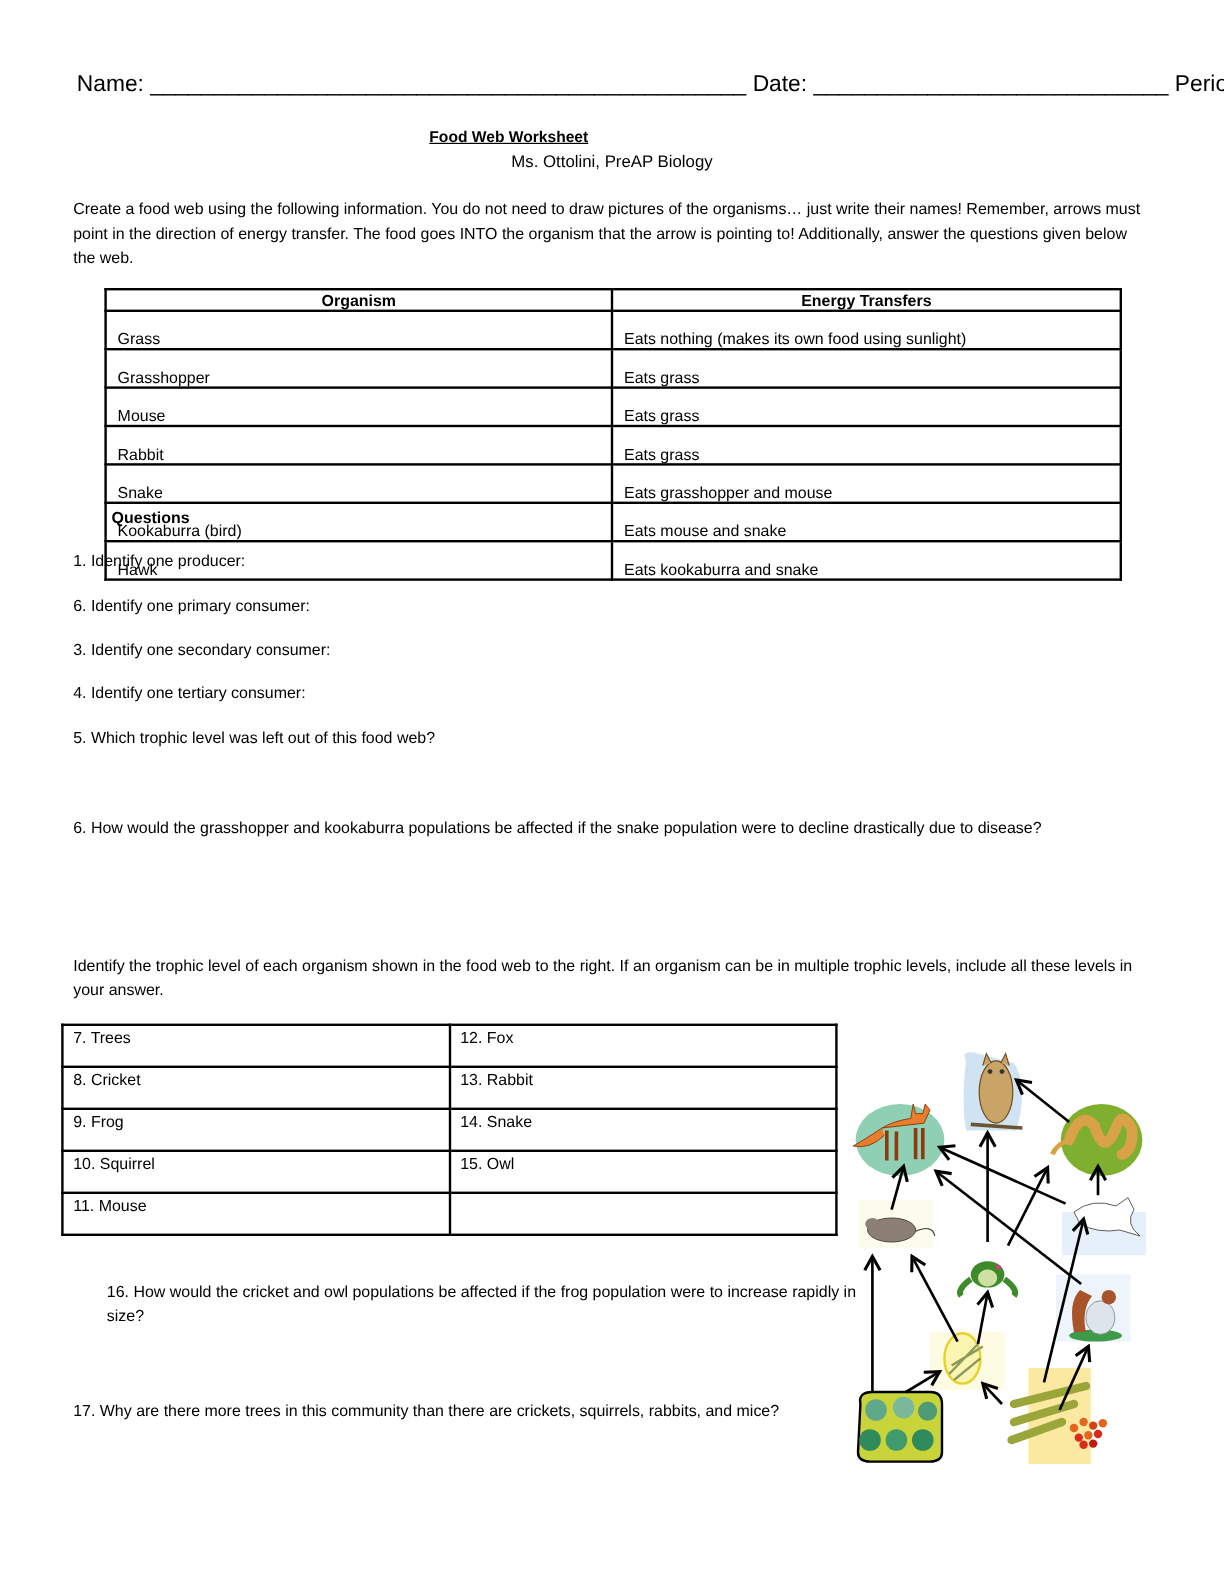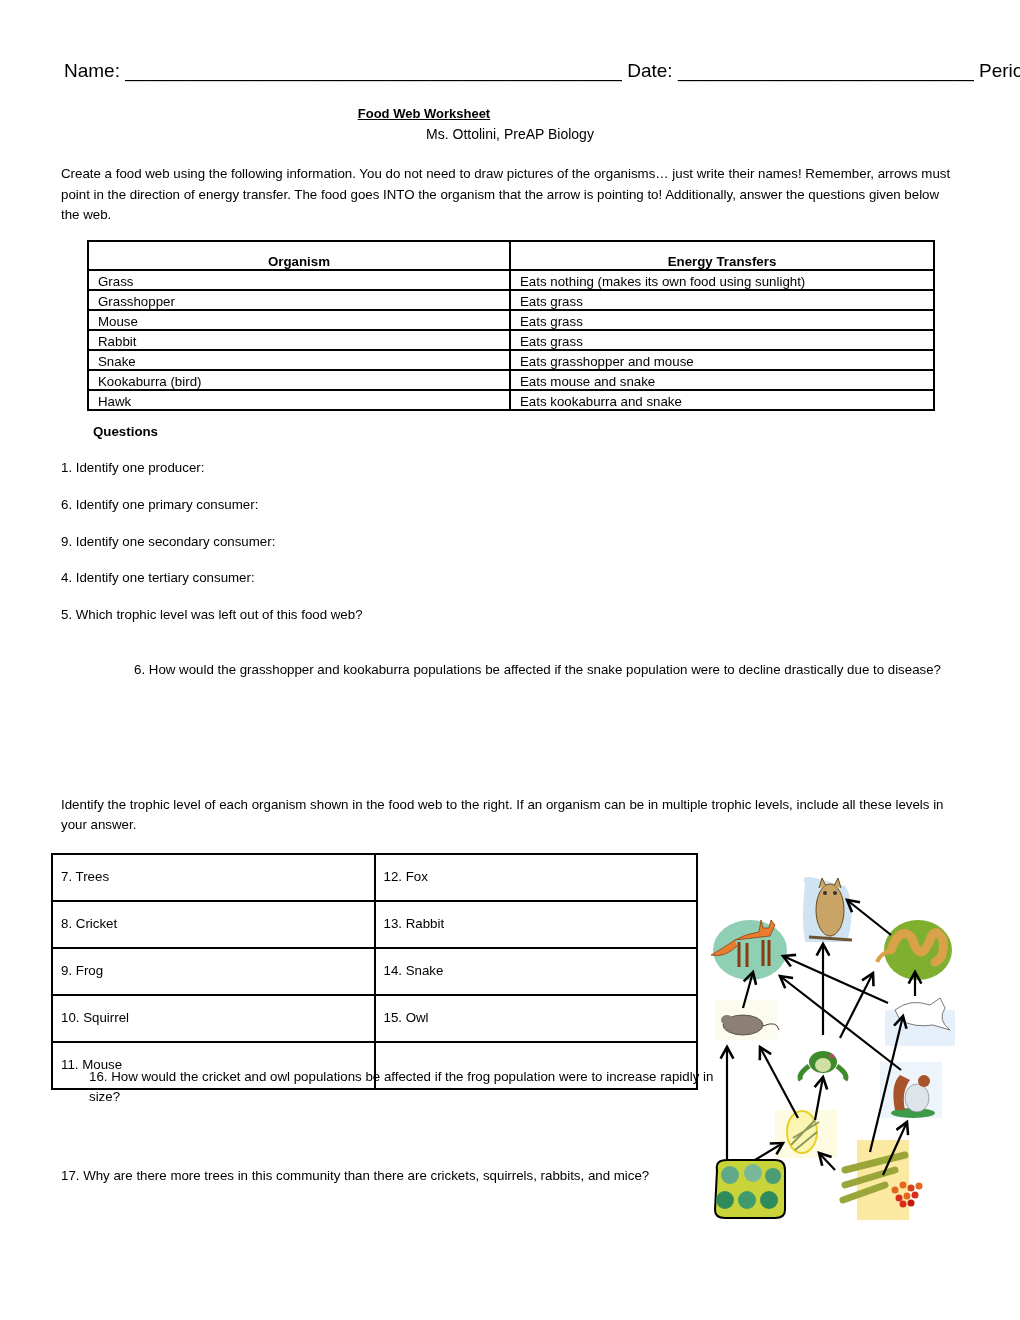--- a/index.html
+++ b/index.html
@@ -12,43 +12,43 @@
   .title { top: 106px; left: 0; width: 848px; text-align: center; font-size: 13px; font-weight: bold; text-decoration: underline; }
   .subtitle { top: 126px; left: 0; width: 1020px; text-align: center; font-size: 14px; }
   .para { left: 61px; width: 900px; font-size: 13.3px; line-height: 20.5px; }
   .intro { top: 164px; }
 
   table.org {
     position: absolute; top: 240px; left: 87px; width: 848px;
     border-collapse: collapse; font-size: 13.3px;
   }
   table.org td, table.org th {
-    border: 2px solid #000; padding: 4px 0 0 9px; height: 14px; line-height: 14px;
+    border: 2px solid #000; padding: 16px 0 0 9px; height: 14px; line-height: 14px;
     text-align: left; font-weight: normal;
   }
-  table.org th { text-align: center; font-weight: bold; padding: 12px 0 0 0; height: 15px; }
+  table.org th { text-align: center; font-weight: bold; padding: 1px 0 0 0; height: 15px; }
   table.org td.c1, table.org th.c1 { width: 411px; }
 
   .q { left: 61px; font-size: 13.3px; }
   .qhead { top: 424px; font-weight: bold; margin-left: 32px; }
   .q1 { top: 460px; }
   .q2 { top: 497px; }
   .q3 { top: 534px; }
   .q4 { top: 570px; }
   .q5 { top: 607px; }
-  .q6 { top: 660px; width: 880px; line-height: 20px; text-align: right; }
+  .q6 { top: 680px; width: 880px; line-height: 20px; }
   .identify { top: 795px; width: 900px; line-height: 20px; }
 
   table.trophic {
     position: absolute; top: 853px; left: 51px; width: 647px;
     border-collapse: collapse; font-size: 13.3px;
   }
   table.trophic td {
     border: 2px solid #000; height: 31px; vertical-align: top;
-    padding: 14px 0 0 8px; width: 50%;
+    padding: 2px 0 0 8px; width: 50%;
   }
   .q16 { top: 1067px; width: 640px; line-height: 20px; margin-left: 28px; }
   .q17 { top: 1166px; width: 640px; line-height: 20px; }
 
   .web { position: absolute; left: 705px; top: 870px; width: 255px; height: 360px; }
 </style>
 </head>
 <body>
 
 <div class="abs hdr">
@@ -98,21 +98,21 @@
   <tr>
     <td class="c1">Hawk</td>
     <td>Eats kookaburra and snake</td>
   </tr>
 </tbody>
   </table>
 
 <div class="abs q qhead">Questions</div>
 <div class="abs q q1">1. Identify one producer:</div>
 <div class="abs q q2">6. Identify one primary consumer:</div>
-<div class="abs q q3">9. Identify one secondary consumer:</div>
+<div class="abs q q3">3. Identify one secondary consumer:</div>
 <div class="abs q q4">4. Identify one tertiary consumer:</div>
 <div class="abs q q5">5. Which trophic level was left out of this food web?</div>
 <div class="abs q q6">6. How would the grasshopper and kookaburra populations be affected if the snake population were to decline drastically due to disease?</div>
 
 <div class="abs q identify">Identify the trophic level of each organism shown in the food web to the right.  If an organism can be in multiple trophic levels, include all these levels in your answer.</div>
 
 <table class="trophic">
   <tbody>
       <tr>
     <td>7. Trees</td>

